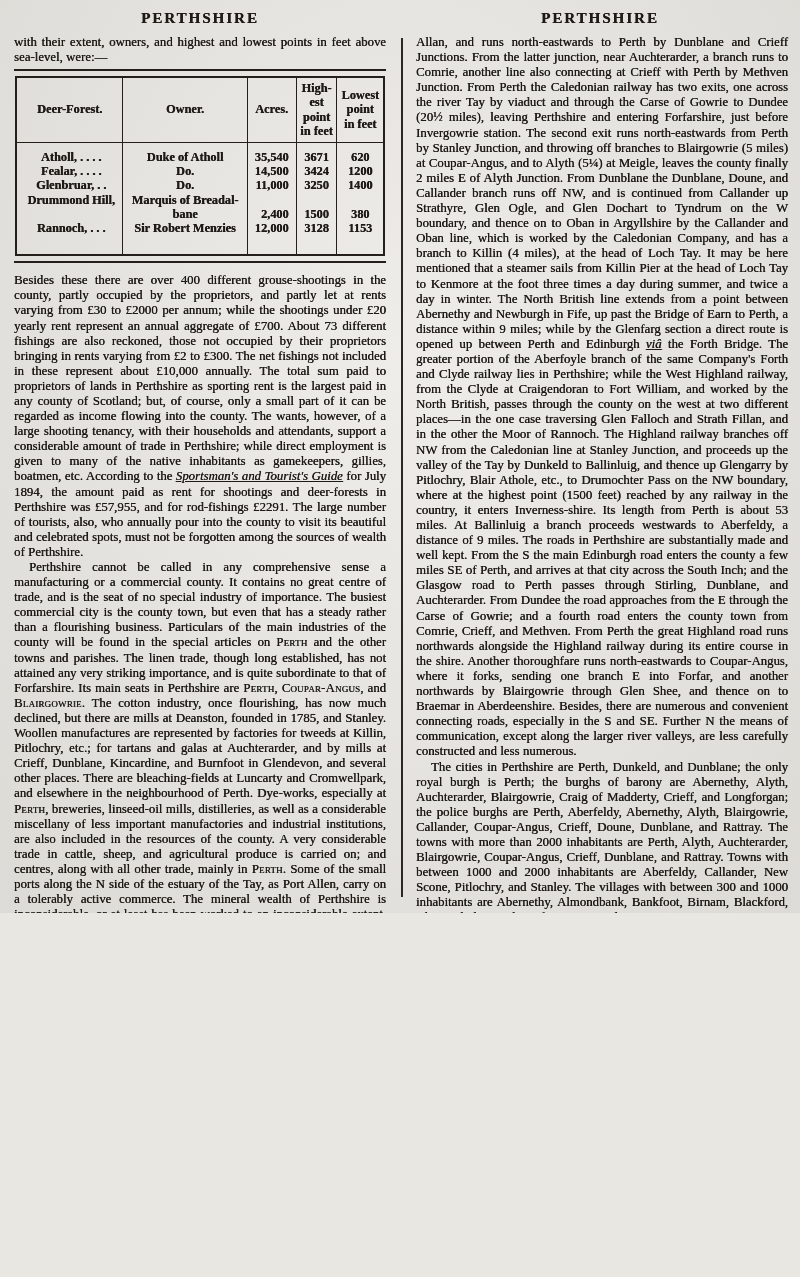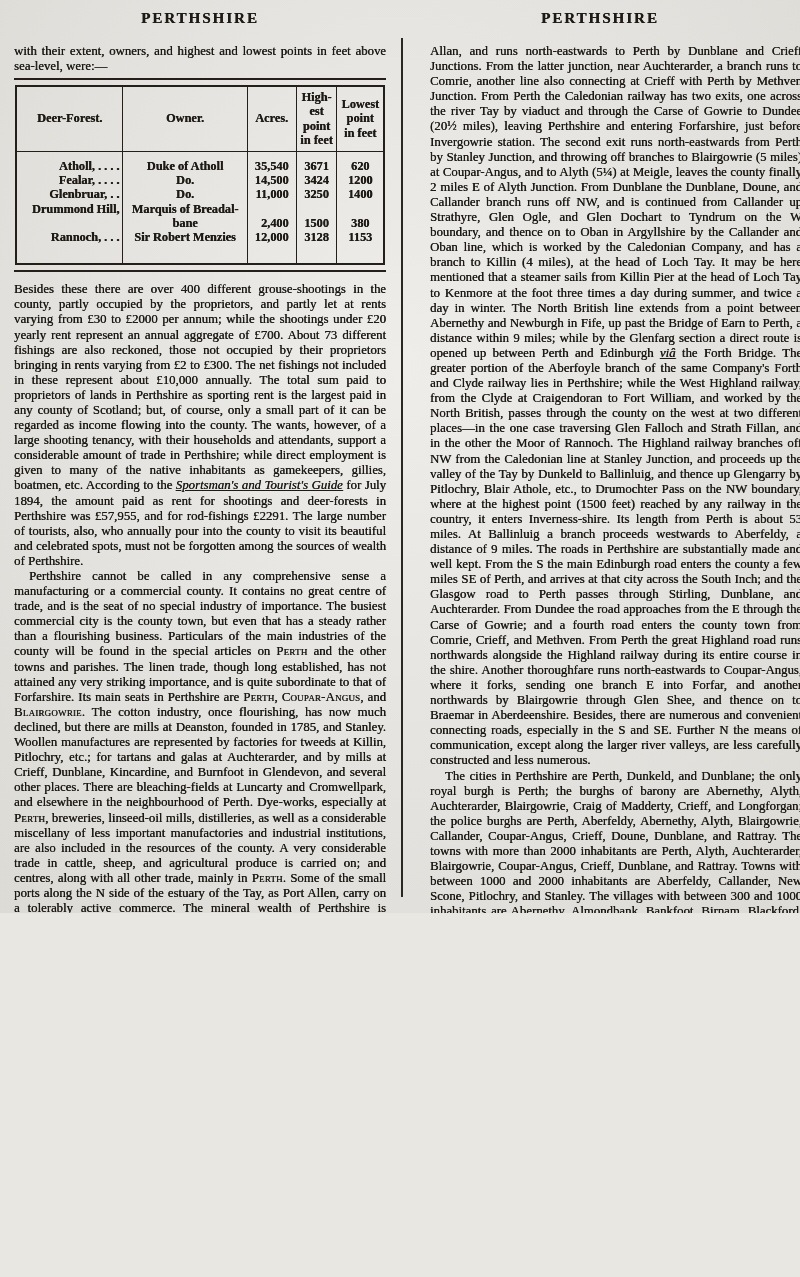--- a/index.html
+++ b/index.html
@@ -19,21 +19,21 @@
   .running-heads{display:flex;padding-top:9px;}
   .running-heads .half{flex:0 0 50%;text-align:center;}
   .running-head{
     font-weight:bold;font-size:15px;letter-spacing:2px;
     font-family:"Liberation Serif","DejaVu Serif",serif;
   }
   .divider{
     position:absolute;left:401px;top:38px;bottom:16px;width:2px;
     background:#2b2723;
   }
-  .columns{display:flex;padding:8px 6px 0 14px;gap:44px;margin-top:9px;}
+  .columns{display:flex;padding:8px 6px 0 14px;gap:30px;}
   .column{flex:0 0 372px;max-width:372px;}
   .para, .intro{
     margin:0;font-size:12.8px;line-height:15.1px;text-align:justify;
     word-spacing:.2px;
   }
   .para.indent{text-indent:15px;}
   .it{font-style:italic;text-decoration:underline;}
   .sc{font-variant:small-caps;letter-spacing:.2px;}
   .table-wrap{
     margin:4px 0 10px;border-top:2px solid #241f1a;border-bottom:2px solid #241f1a;
@@ -41,21 +41,21 @@
   }
   table{border-collapse:collapse;width:100%;border:2px solid #241f1a;
     font-size:12.3px;line-height:14.2px;}
   th,td{border-left:1.4px solid #241f1a;padding:0 3px;}
   th:first-child,td:first-child{border-left:none;}
   thead th{
     border-bottom:1.6px solid #241f1a;font-weight:bold;text-align:center;
     vertical-align:middle;white-space:pre-line;padding:3px 2px 4px;
   }
   tbody td{white-space:pre-line;font-weight:bold;}
-  tbody td.c-forest{text-align:right;vertical-align:top;padding-left:6px;}
+  tbody td.c-forest{text-align:center;vertical-align:top;padding-left:6px;}
   tbody td.c-owner{text-align:center;vertical-align:bottom;}
   tbody td.c-acres{text-align:right;vertical-align:bottom;padding-right:7px;}
   tbody td.c-high,tbody td.c-low{text-align:center;vertical-align:bottom;}
   tbody tr:first-child td{padding-top:7px;}
   tbody tr:last-child td{padding-bottom:19px;}
   .page-number{
     position:absolute;left:714px;top:1250px;width:48px;text-align:center;
     font-size:13.5px;font-weight:bold;
   }
 </style>

